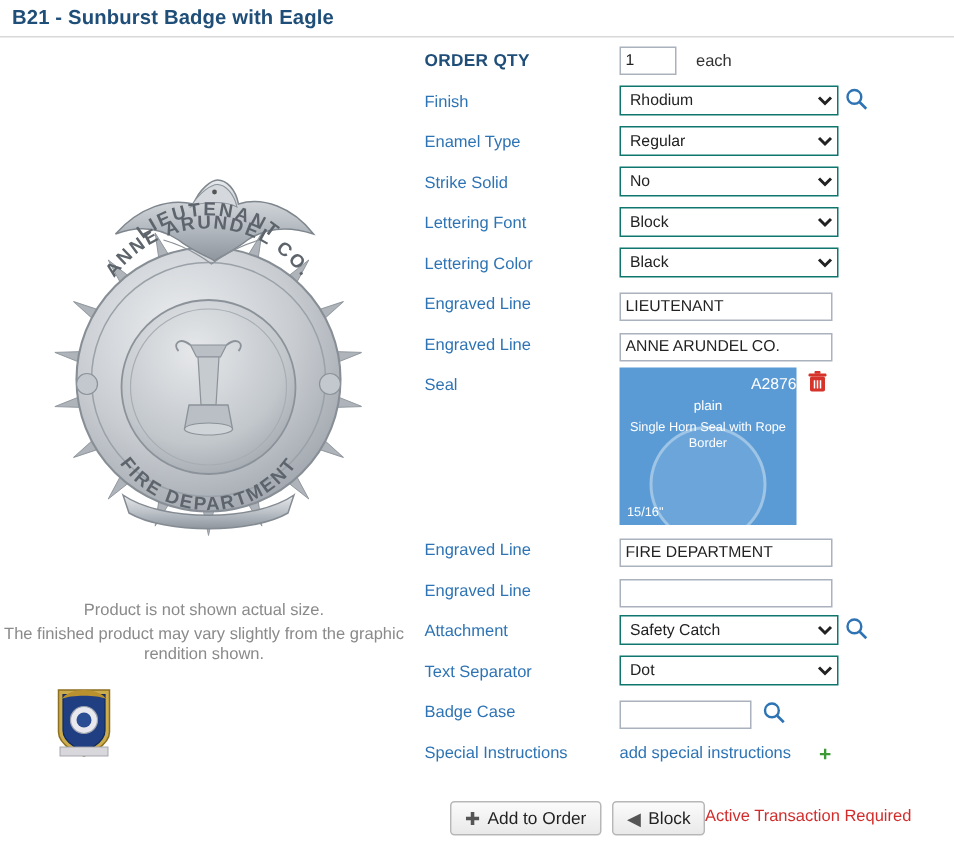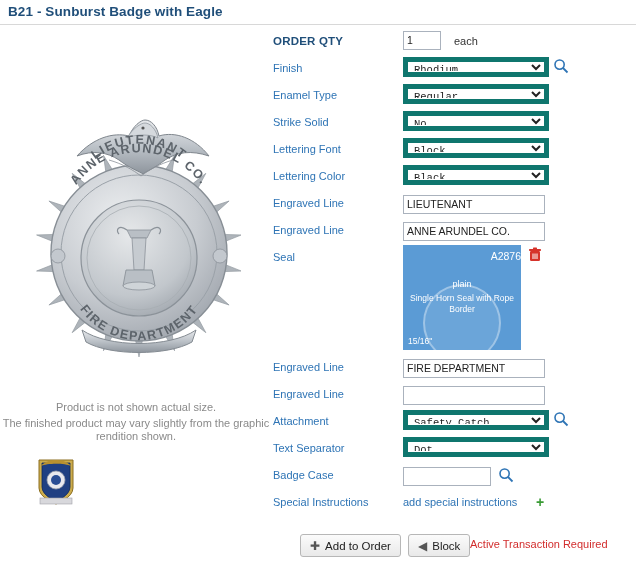--- a/index.html
+++ b/index.html
@@ -53,21 +53,21 @@
   .note .l1 { margin-bottom: 3px; }
   .seal-logo {
     position: absolute;
     left: 33px; top: 428px;
     width: 46px; height: 54px;
   }
 
   
   .form {
     position: absolute;
-    left: 270px; top: 26px;
+    left: 280px; top: 26px;
     width: 356px;
   }
   .row {
     position: relative;
     height: 27px;
   }
   .lbl {
     position: absolute;
     left: 3px; top: 6px;
     font-size: 11px;
@@ -95,24 +95,24 @@
     padding: 0 3px;
     outline: none;
   }
   input.qty {
     width: 38px;
     text-align: left;
   }
   select.sel {
     width: 146px;
     height: 20px;
-    border: 5px solid #0f766e;
+    border: 1px solid #0f766e;
     background: #fff;
     font-size: 10.5px;
-    font-family: Liberation Mono, monospace;
+    font-family: Liberation Sans, sans-serif;
     color: #222;
     padding: 1px 2px;
   }
   .unit {
     position: absolute;
     left: 184px; top: 6px;
     font-size: 11px;
     color: #333;
   }
   .mag {
@@ -139,21 +139,21 @@
     text-align: right;
     color: #fff;
     font-size: 10.5px;
     margin-top: 5px;
     font-weight: normal;
   }
   .seal-card .plain {
     text-align: center;
     color: #fff;
     font-size: 9px;
-    margin-top: 17px;
+    margin-top: 3px;
   }
   .seal-card .desc {
     text-align: center;
     color: #fff;
     font-size: 8.5px;
     line-height: 11px;
     margin-top: 4px;
     padding: 0 6px;
   }
   .seal-card .size {

